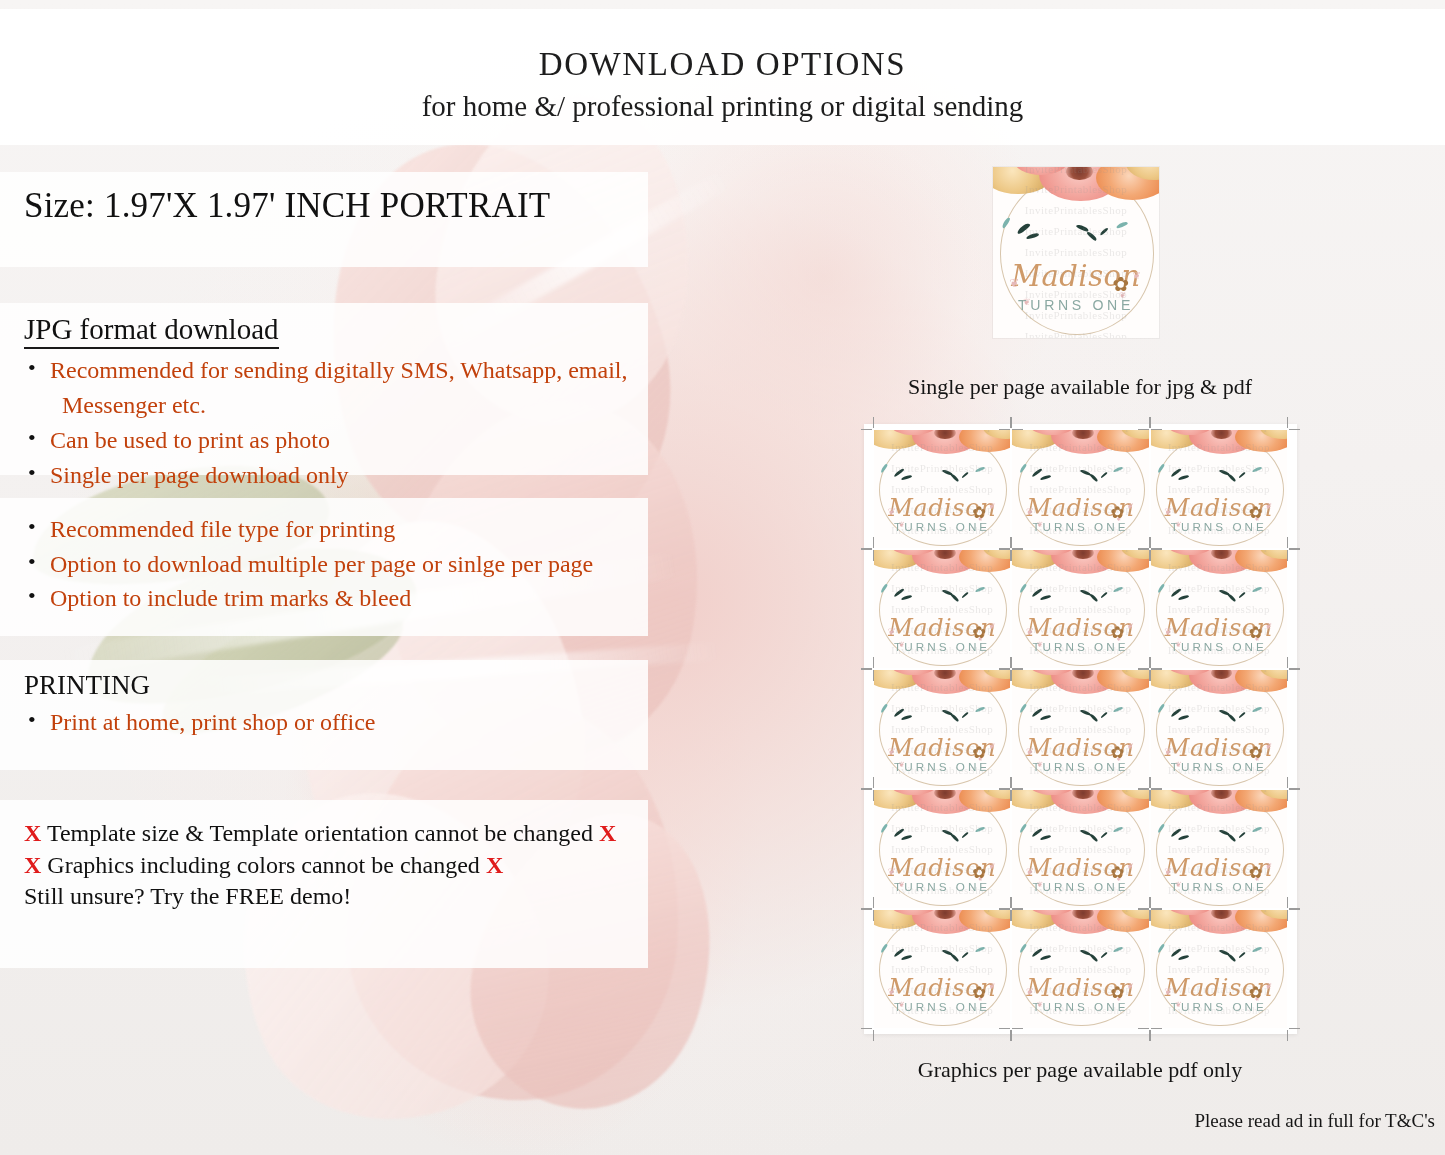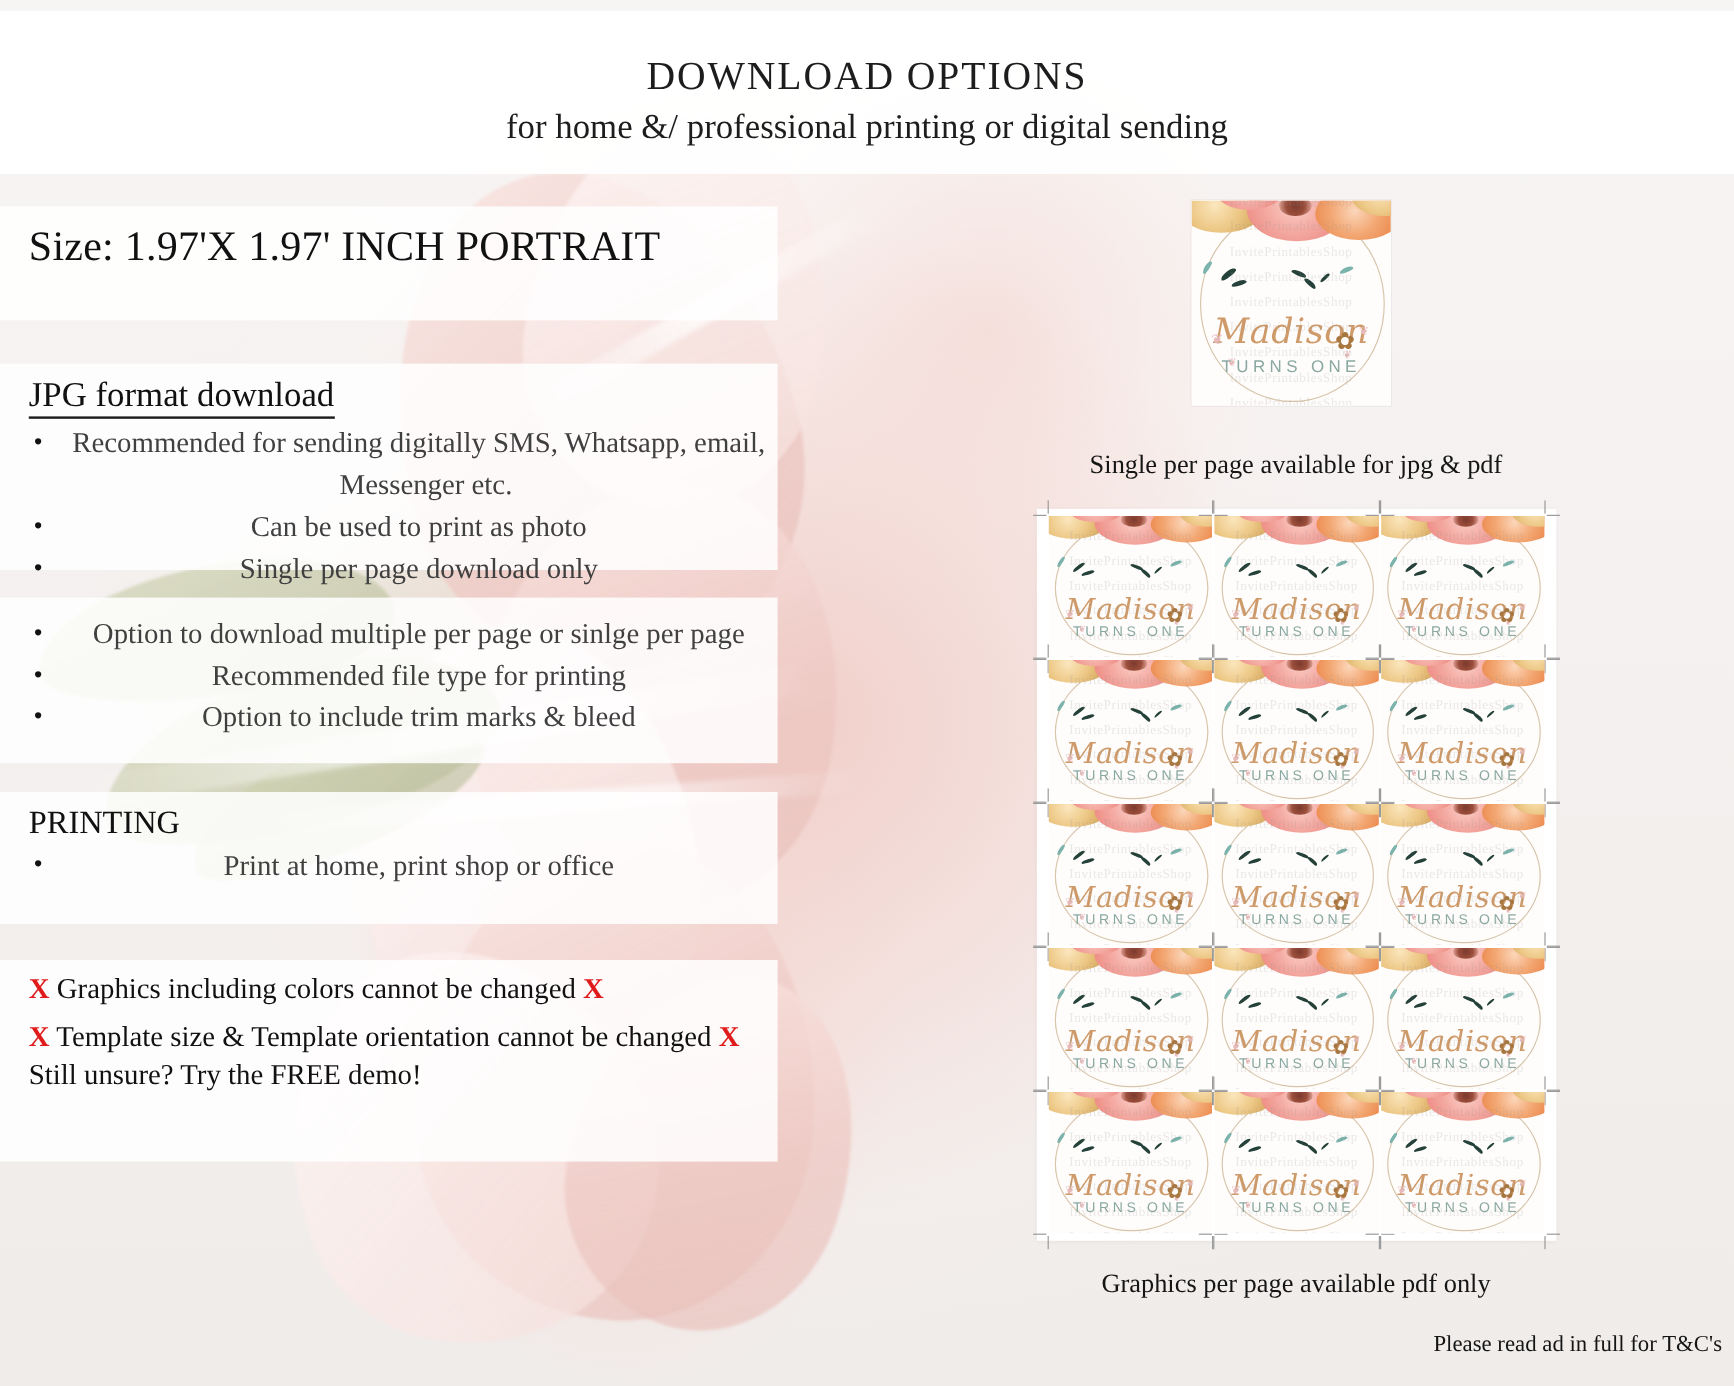--- a/index.html
+++ b/index.html
@@ -49,21 +49,21 @@
   
   .panel{position:absolute;left:0;background:rgba(255,255,255,.86);z-index:4;}
   .panel-inner{position:relative;padding-left:24px;z-index:5;}
 
   .sec-title{font-size:29px;color:#111;margin:0;line-height:1.15;}
   .sec-title.big{font-size:35px;letter-spacing:.2px;}
   .sec-title.ul{display:inline-block;border-bottom:2px solid #1a1a1a;padding-bottom:1px;}
   .note{font-size:21px;color:#111;margin:6px 0 0 0;line-height:1.2;}
   .x{color:#e01b1b;font-weight:700;}
   ul.bul{list-style:none;margin:6px 0 0 0;padding:0;}
-  ul.bul li{font-size:24px;color:#404040;line-height:1.28;margin:0 0 4px 0;position:relative;padding-left:26px;text-align:center;}
+  ul.bul li{font-size:24px;color:#c2410c;line-height:1.28;margin:0 0 4px 0;position:relative;padding-left:26px;}
   ul.bul li:before{content:"\2022";position:absolute;left:4px;top:-1px;font-size:22px;color:#111;}
   ul.bul li.cont{padding-left:38px;}
   ul.bul li.cont:before{content:"";}
   .redline{font-size:24px;color:#111;line-height:1.32;margin:0;}
   .plain{font-size:24px;color:#111;line-height:1.32;margin:0;}
 
   
   .tag-single{
     position:absolute;left:993px;top:167px;width:166px;height:171px;
     z-index:6;background:#fff;overflow:hidden;
@@ -158,40 +158,40 @@
         <li class="cont">Messenger etc.</li>
         <li>Can be used to print as photo</li>
         <li>Single per page download only</li>
       </ul>
     </div>
   </div>
 
   <div class="panel" style="top:498px;width:648px;height:138px;">
     <div class="panel-inner" style="padding-top:10px;">
       <ul class="bul">
+        <li>Recommended file type for printing</li>
         <li>Option to download multiple per page or sinlge per page</li>
-        <li>Recommended file type for printing</li>
         <li>Option to include trim marks &amp; bleed</li>
       </ul>
     </div>
   </div>
 
   <div class="panel" style="top:660px;width:648px;height:110px;">
     <div class="panel-inner" style="padding-top:10px;">
       <div class="sec-title" style="font-size:27px;">PRINTING</div>
       <ul class="bul">
         <li>Print at home, print shop or office</li>
       </ul>
     </div>
   </div>
 
   <div class="panel" style="top:800px;width:648px;height:168px;">
     <div class="panel-inner" style="padding-top:10px;">
+      <p class="redline" style="margin-top:8px;"><span class="x">X</span> <span>Template size &amp; Template orientation cannot be changed</span> <span class="x">X</span></p>
       <p class="redline"><span class="x">X</span> <span>Graphics including colors cannot be changed</span> <span class="x">X</span></p>
-      <p class="redline" style="margin-top:8px;"><span class="x">X</span> <span>Template size &amp; Template orientation cannot be changed</span> <span class="x">X</span></p>
       <p class="plain">Still unsure? Try the FREE demo!</p>
     </div>
   </div>
 
   <div class="tag-single">
     <div class="tag">
         <div class="ring"></div>
         <div class="flowers">
           <div class="fl gold" style="left: -6%; top: -14%; width: 42%; height: 42%;"></div>
           <div class="fl pink" style="left: 28%; top: -20%; width: 50%; height: 56%;"></div>

